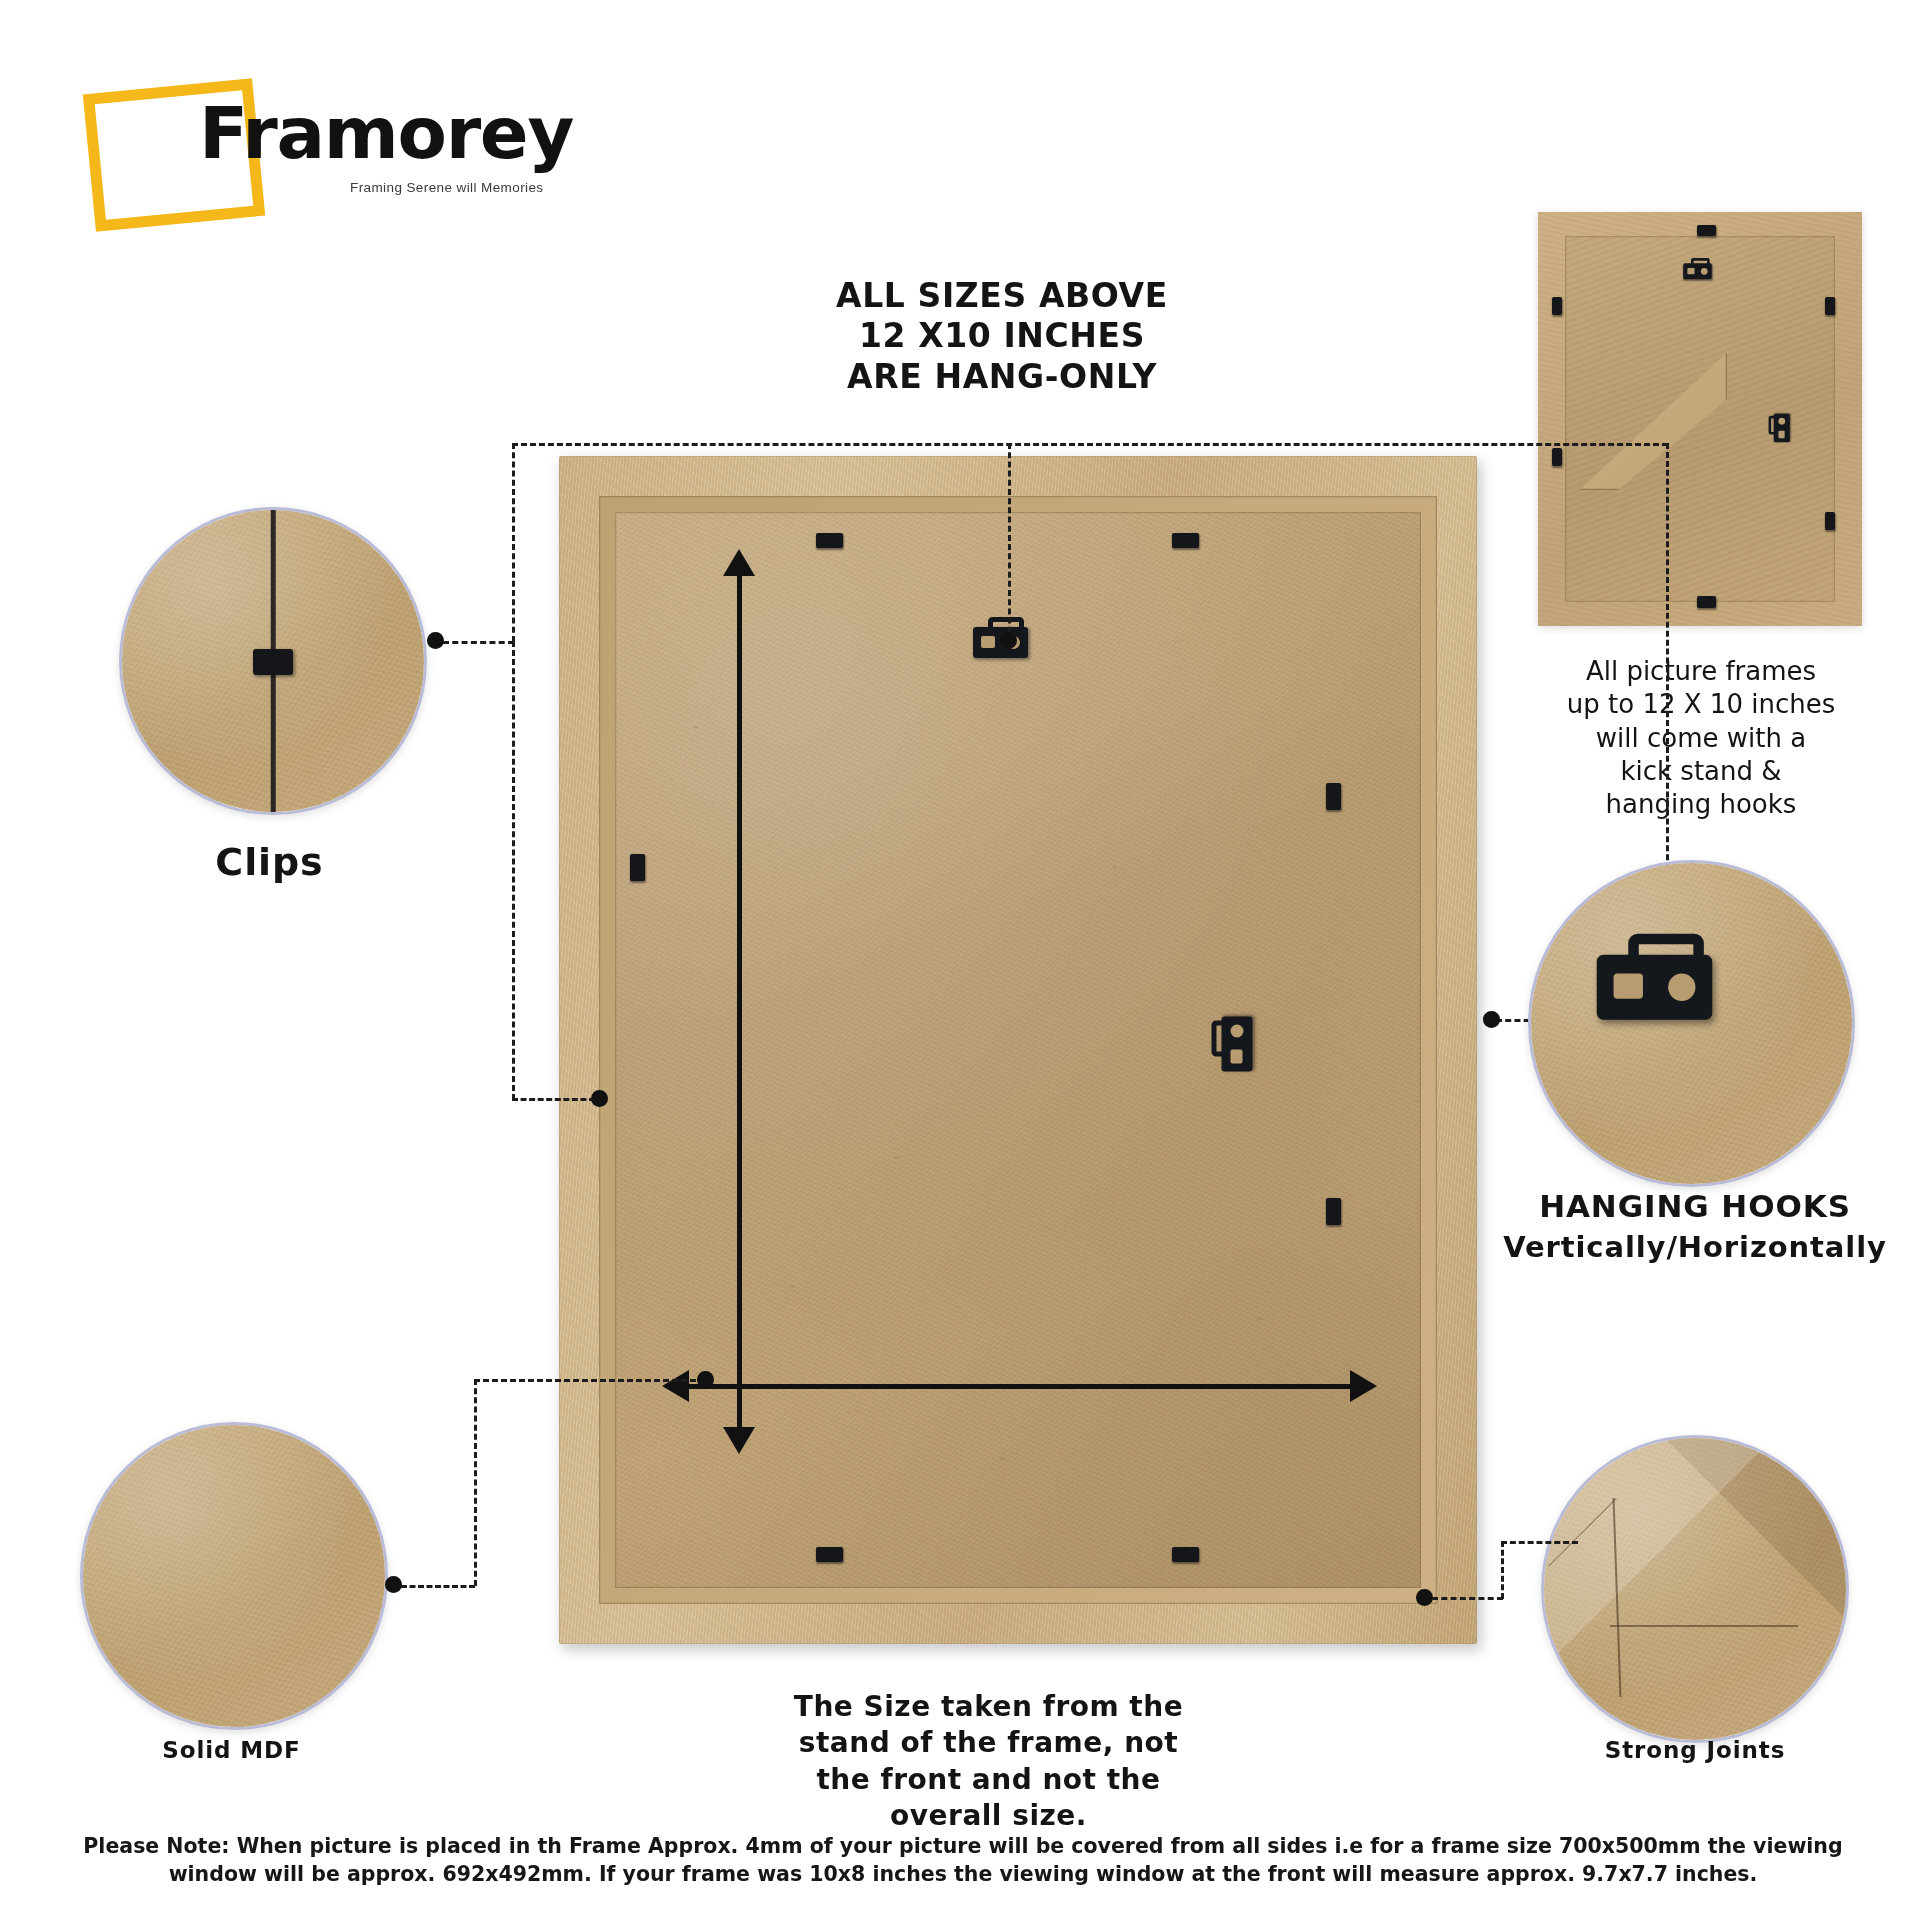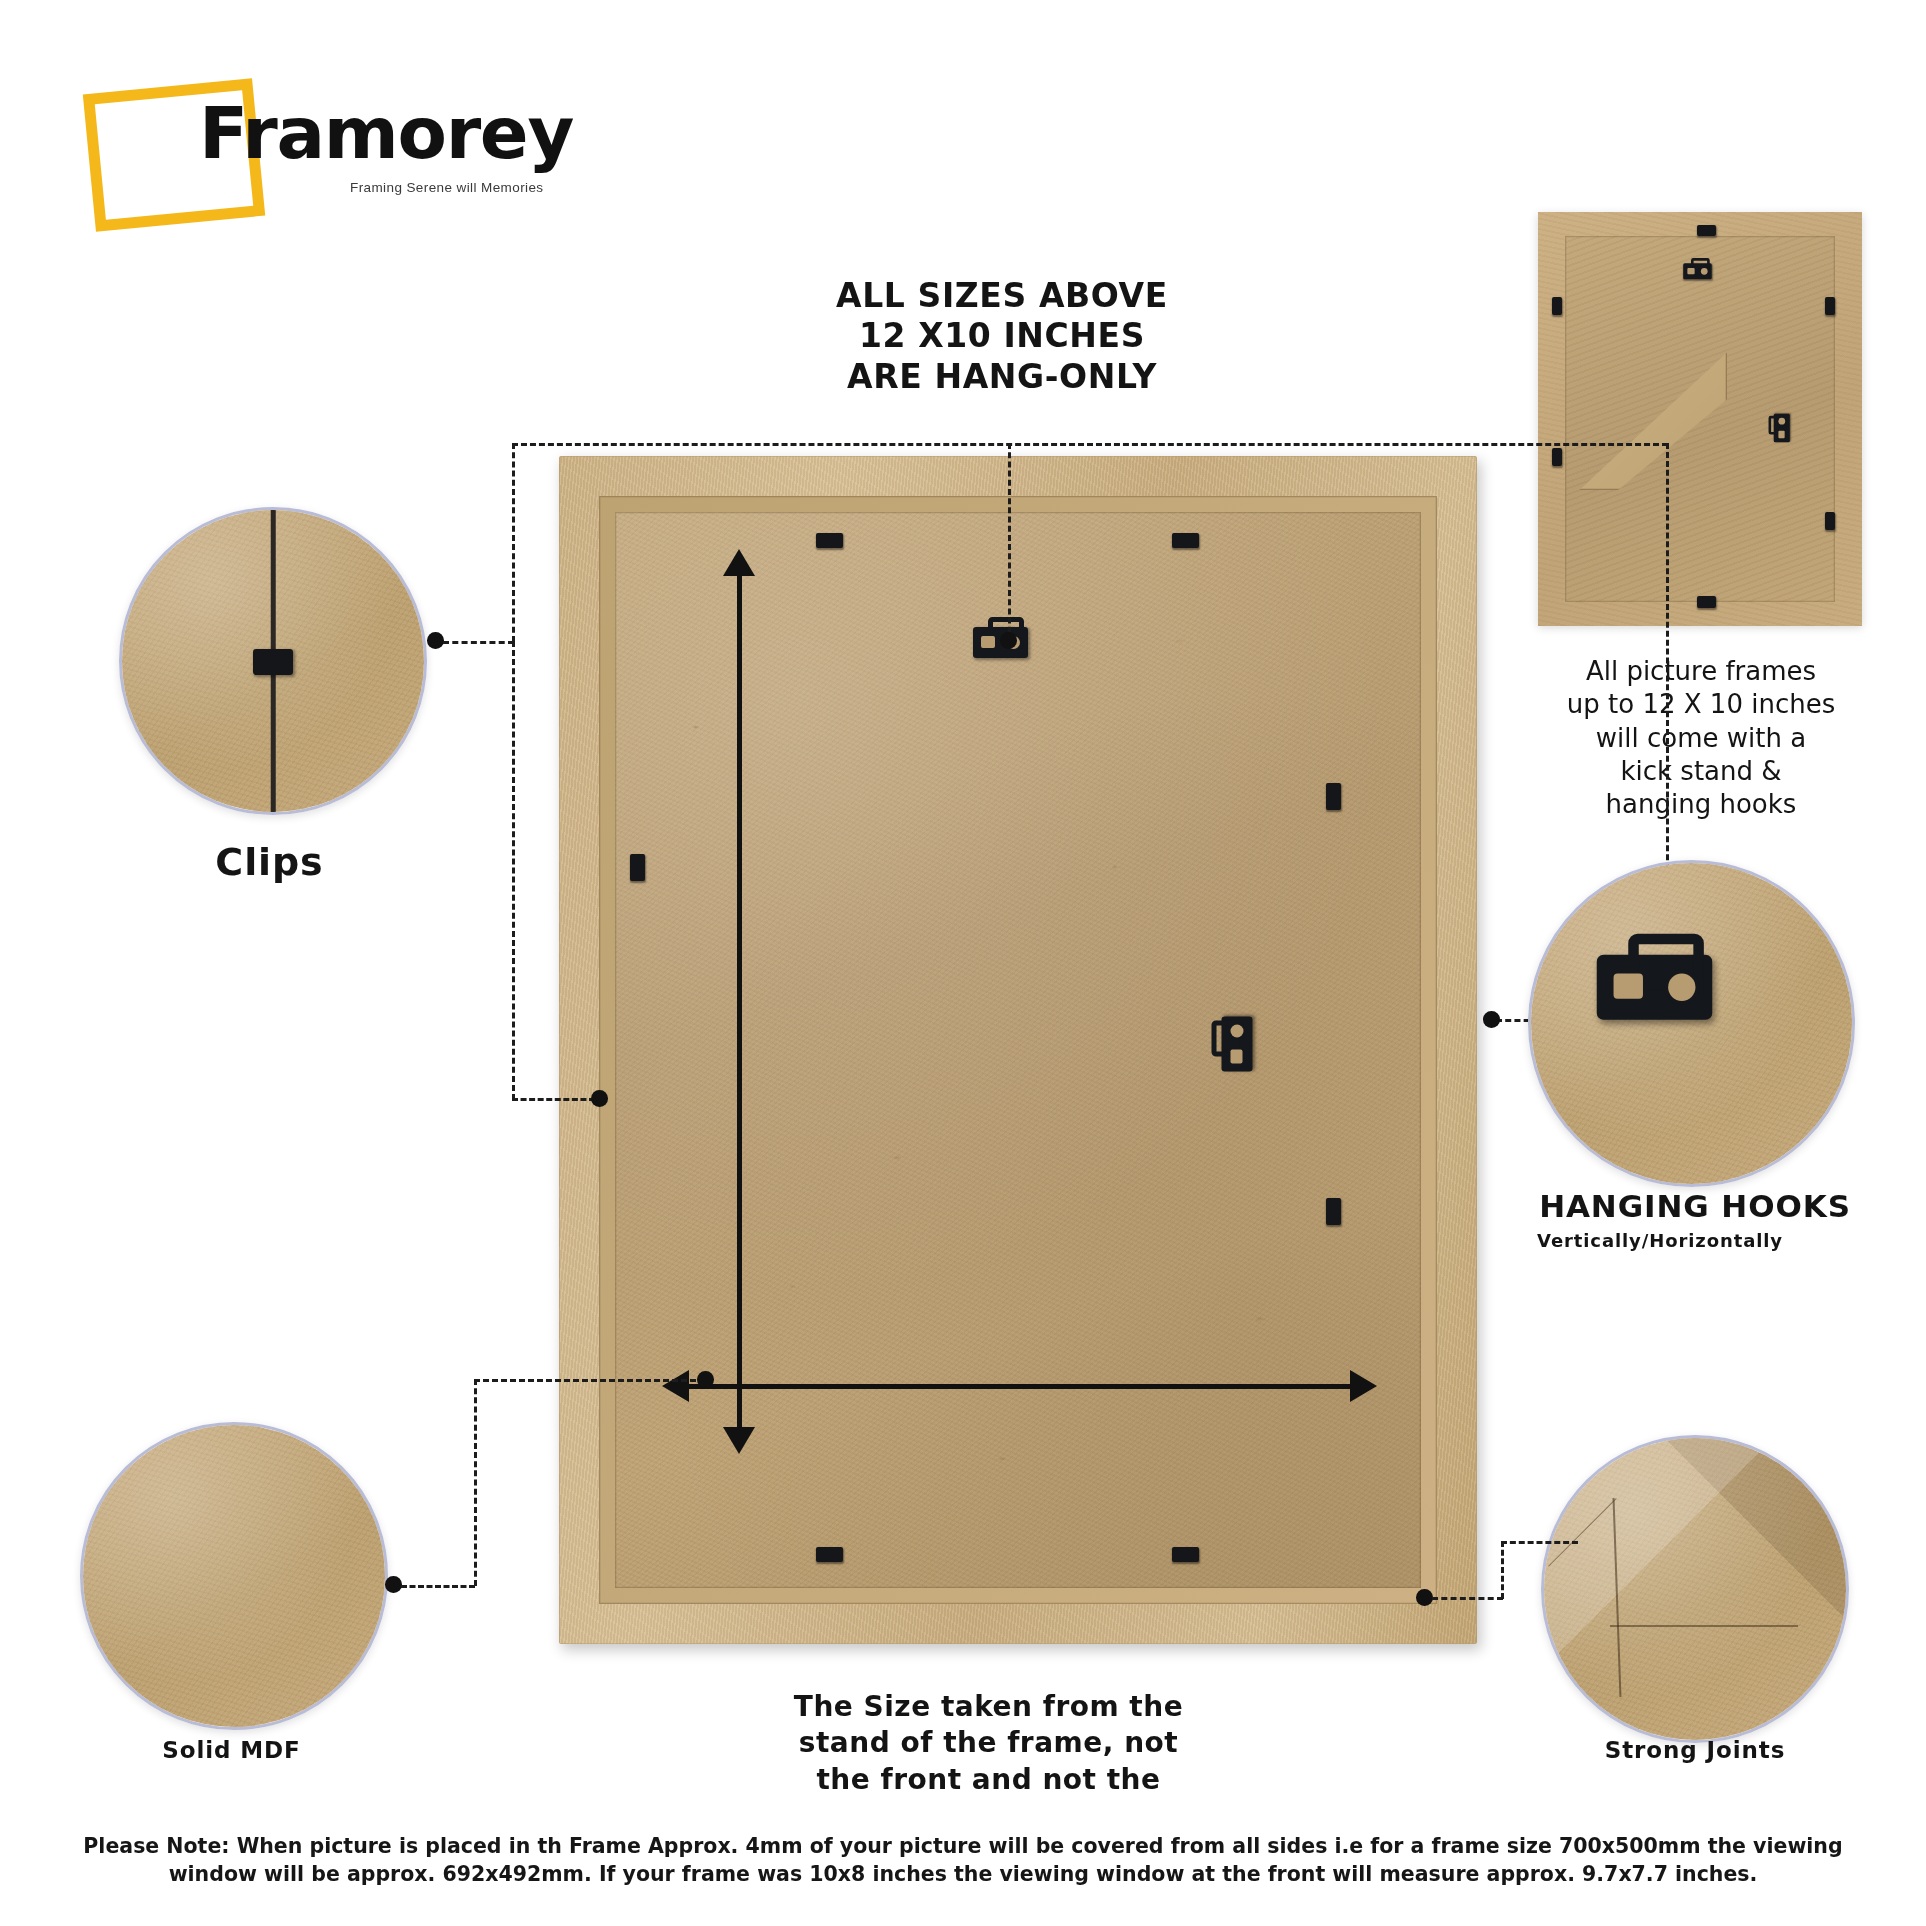--- a/index.html
+++ b/index.html
@@ -438,21 +438,21 @@
     <div class="hook" style="left:96px; top:96px; transform:scale(2.1);">
       <div class="plate"></div>
       <div class="loop"></div>
       <div class="slot"></div>
       <div class="hole"></div>
     </div>
   </div>
   <div class="callout-label" style="left:1496px; top:1188px; width:398px; font-size:31px;">
     <span>HANGING HOOKS</span>
   </div>
-  <div class="callout-label" style="left:1448px; top:1230px; width:424px; font-size:18px; font-weight:bold;">
+  <div class="callout-label" style="left:1483px; top:1230px; width:424px; font-size:29px; font-weight:bold;">
     <span>Vertically/Horizontally</span>
   </div>
 
   <div class="callout-circle" style="left:1541px; top:1435px; width:302px; height:302px;">
     <div class="mdf-tex"></div>
     <div style="position:absolute; left:0; top:0; width:100%; height:100%;
                 background:
                   linear-gradient(135deg, rgba(255,255,255,0.18) 0 38%, transparent 38%),
                   linear-gradient(225deg, rgba(90,65,35,0.18) 0 30%, transparent 30%);"></div>
     <div style="position:absolute; left:24%; top:20%; width:1.9px; height:66%; background:rgba(60,42,22,0.55); transform:rotate(-2deg);"></div>
@@ -465,20 +465,21 @@
 
   <div class="dot" style="left:1416px; top:1589px;"></div>
   <div class="dash-h" style="left:1432px; top:1597px; width:71px;"></div>
   <div class="dash-v" style="left:1501px; top:1541px; height:58px;"></div>
   <div class="dash-h" style="left:1501px; top:1541px; width:77px;"></div>
 
   <div id="bottom-note">
     <div>The Size taken from the</div>
     <div>stand of the frame, not</div>
     <div>the front and not the</div>
+    <div>overall size.</div>
   </div>
 
   <div id="footer-note">
     <div>Please Note: When picture is placed in th Frame Approx. 4mm of your picture will be covered from all sides i.e for a frame size 700x500mm the viewing</div>
     <div>window will be approx. 692x492mm. If your frame was 10x8 inches the viewing window at the front will measure approx. 9.7x7.7 inches.</div>
   </div>
 
 </div>
 
 

